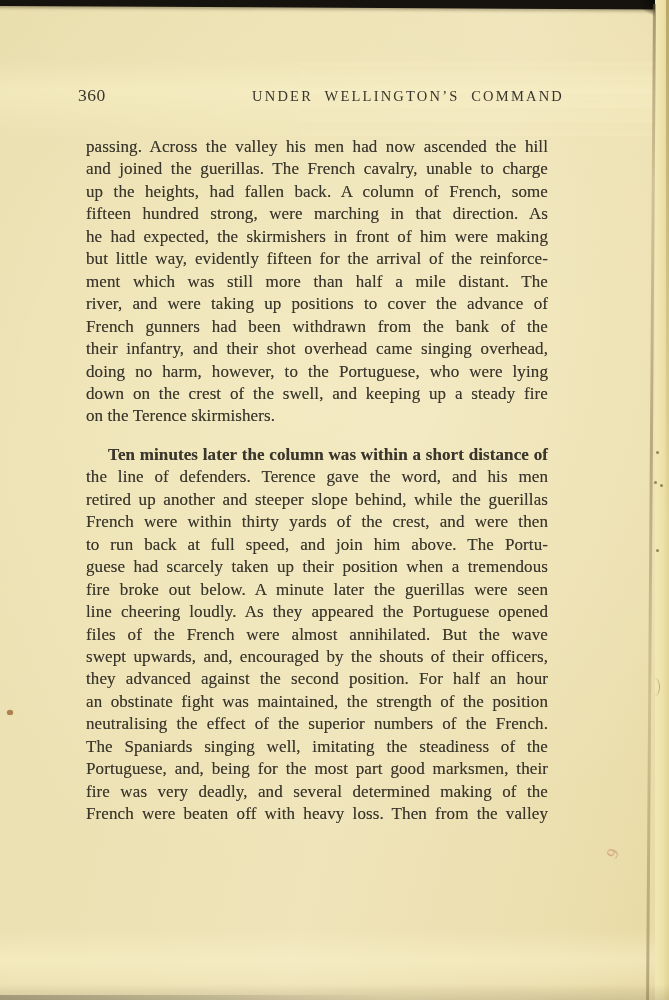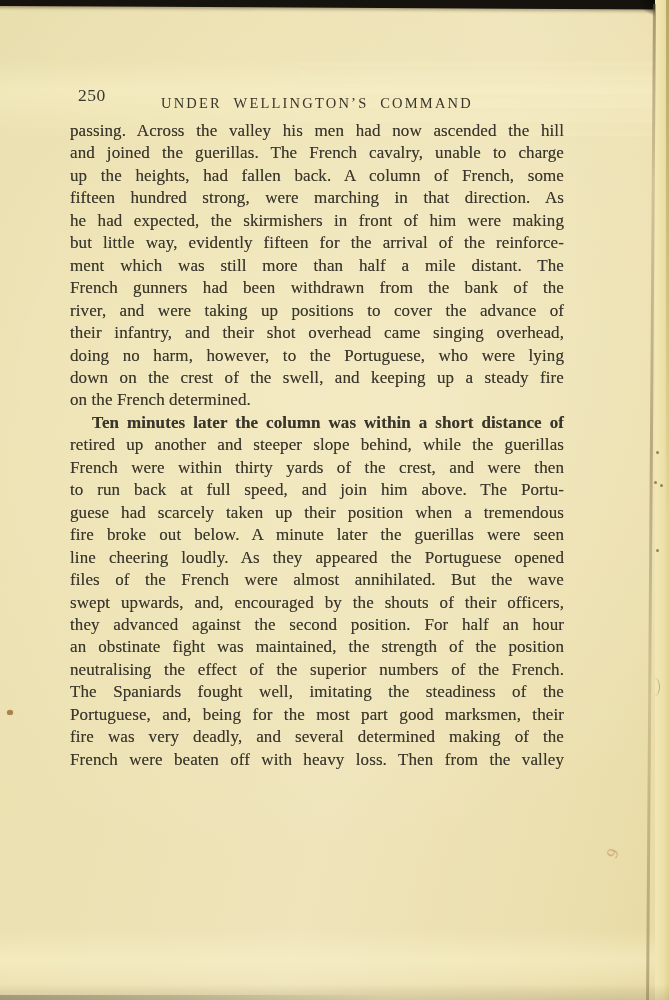--- a/index.html
+++ b/index.html
@@ -71,32 +71,32 @@
   .bottom-left-line{
     position:absolute;left:0;bottom:0;width:58%;height:5px;
     background:linear-gradient(90deg, rgba(95,90,72,0.45), rgba(95,90,72,0));
   }
   
   .page-number{
     position:absolute;left:78px;top:85px;
     font-size:17.5px;letter-spacing:0.5px;
   }
   .running-header{
-    position:absolute;left:70px;top:95px;width:494px;
-    text-align:center;font-size:14.5px;
+    position:absolute;left:70px;top:88px;width:494px;
+    text-align:right;font-size:14.5px;
     letter-spacing:2.2px;word-spacing:6px;
   }
   
   .text-block{
     position:absolute;left:70px;top:120px;width:494px;
     font-size:17px;line-height:22.45px;
     letter-spacing:0.1px;
     text-shadow:0 0 0.5px rgba(58,54,44,0.55);
   }
-  .paragraph{margin:0;}
+  .paragraph{margin:16px;}
   .line{text-align:justify;text-align-last:justify;}
   .line.flush{text-align-last:left;}
   .line.indent{text-indent:22px;font-weight:bold;}
   
   .paper-dot{
     position:absolute;width:6px;height:5px;border-radius:50%;
     background:var(--paper-dot);opacity:.8;box-shadow:0 0 1px var(--paper-dot);
   }
   .handwritten-mark{
     position:absolute;left:608px;top:843px;
@@ -121,53 +121,54 @@
   <div class="streaks-right"></div>
 
   <div class="top-band"></div>
   <div class="corner-dark"></div>
   <div class="right-strip"></div>
   <div class="fold-line"></div>
   <div class="right-sliver"></div>
   <div class="bottom-band"></div>
   <div class="bottom-left-line"></div>
 
-  <div class="page-number">250</div>
+  <div class="page-number">360</div>
   <div class="running-header">UNDER WELLINGTON’S COMMAND</div>
 
   <div class="text-block">
       <div class="paragraph">
         <div class="line">passing.  Across the valley his men had now ascended the hill</div>
         <div class="line">and joined the guerillas.  The French cavalry, unable to charge</div>
         <div class="line">up the heights, had fallen back.  A column of French, some</div>
         <div class="line">fifteen hundred strong, were marching in that direction.  As</div>
         <div class="line">he had expected, the skirmishers in front of him were making</div>
         <div class="line">but little way, evidently fifteen for the arrival of the reinforce-</div>
         <div class="line">ment which was still more than half a mile distant.  The</div>
+        <div class="line">river, and were taking up positions to cover the advance of</div>
         <div class="line">French gunners had been withdrawn from the bank of the</div>
-        <div class="line">river, and were taking up positions to cover the advance of</div>
         <div class="line">their infantry, and their shot overhead came singing overhead,</div>
         <div class="line">doing no harm, however, to the Portuguese, who were lying</div>
         <div class="line">down on the crest of the swell, and keeping up a steady fire</div>
-        <div class="line flush">on the French determined.</div>
+        <div class="line flush">on the Terence skirmishers.</div>
       </div>
       <div class="paragraph">
         <div class="line indent">Ten minutes later the column was within a short distance of</div>
+        <div class="line">the line of defenders.  Terence gave the word, and his men</div>
         <div class="line">retired up another and steeper slope behind, while the guerillas</div>
         <div class="line">French were within thirty yards of the crest, and were then</div>
         <div class="line">to run back at full speed, and join him above.  The Portu-</div>
         <div class="line">guese had scarcely taken up their position when a tremendous</div>
         <div class="line">fire broke out below.  A minute later the guerillas were seen</div>
         <div class="line">line cheering loudly.  As they appeared the Portuguese opened</div>
         <div class="line">files of the French were almost annihilated.  But the wave</div>
         <div class="line">swept upwards, and, encouraged by the shouts of their officers,</div>
         <div class="line">they advanced against the second position.  For half an hour</div>
         <div class="line">an obstinate fight was maintained, the strength of the position</div>
         <div class="line">neutralising the effect of the superior numbers of the French.</div>
-        <div class="line">The Spaniards fought well, imitating the steadiness of the</div>
+        <div class="line">The Spaniards singing well, imitating the steadiness of the</div>
         <div class="line">Portuguese, and, being for the most part good marksmen, their</div>
         <div class="line">fire was very deadly, and several determined making of the</div>
         <div class="line">French were beaten off with heavy loss.  Then from the valley</div>
       </div>
     </div>
 
   <div class="handwritten-mark">6</div>
   <div class="dent-mark"></div>
 <div class="paper-dot" style="left: 7px; top: 710px;"></div>
     <div class="speck" style="left: 656px; top: 451px;"></div>

